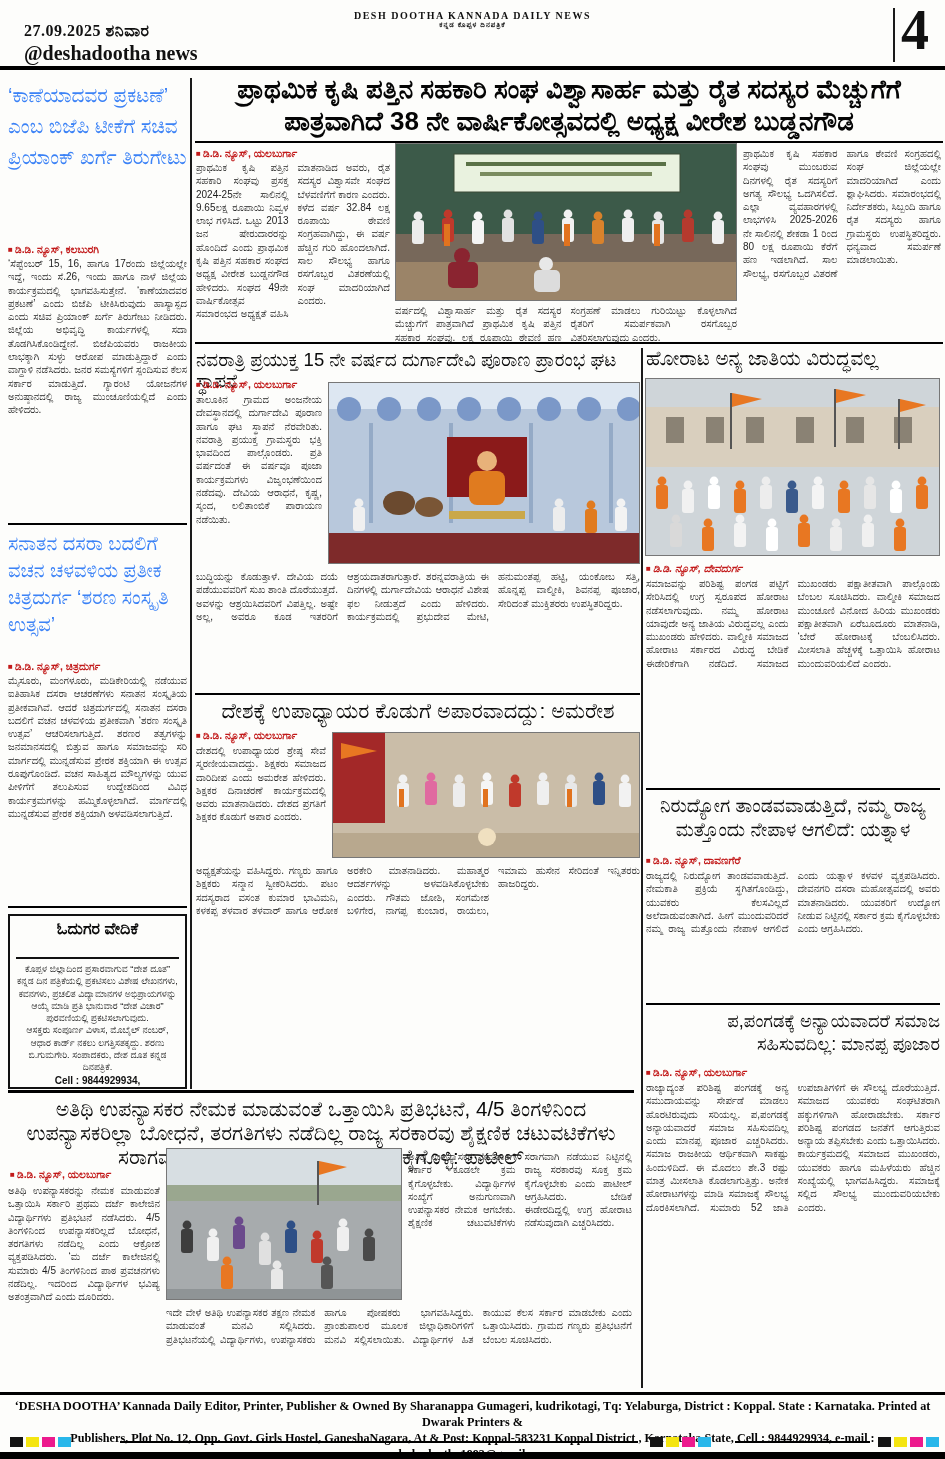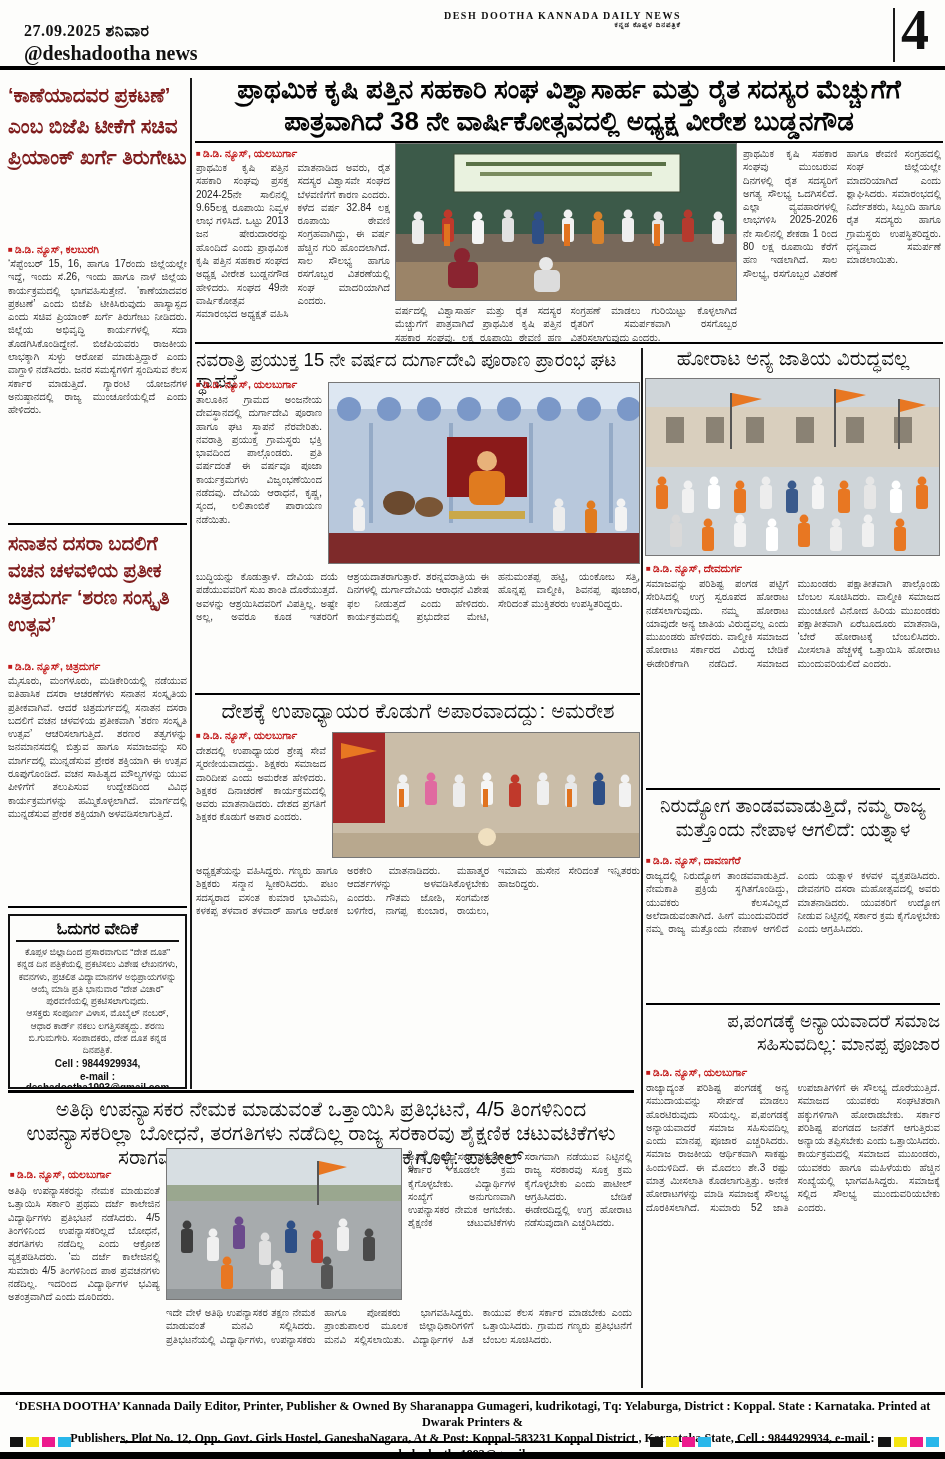--- a/index.html
+++ b/index.html
@@ -9,44 +9,44 @@
     background:#fdfdfb; color:#111; overflow:hidden;
     font-family:"Liberation Sans", sans-serif;
   }
   .abs { position:absolute; }
   .hr { position:absolute; background:#000; }
   .vr { position:absolute; background:#1a1a1a; }
 
   
   .mh-date { left:24px; top:22px; font:700 16px "Liberation Serif", serif; letter-spacing:.5px; }
   .mh-handle { left:24px; top:42px; font:700 20px "Liberation Serif", serif; }
-  .mh-center { left:296px; top:10px; width:385px; text-align:right; }
+  .mh-center { left:280px; top:10px; width:385px; text-align:center; }
   .mh-kicker { font:700 10px "Liberation Serif", serif; letter-spacing:1.5px; }
   .mh-logo { font:800 38px "Liberation Serif", serif; line-height:1.05; }
   .mh-tagline { font:700 7px "Liberation Sans", sans-serif; letter-spacing:1px; }
   .mh-page { left:901px; top:-2px; font:700 56px "Liberation Serif", serif; }
 
   
   .lead-hl { left:195px; top:74px; width:748px; text-align:center;
              font-weight:800; font-size:26px; line-height:1.22; color:#050505; }
-  .hl-red  { color:#7f1d1d; font-weight:700; }
+  .hl-red  { color:#3b82f6; font-weight:400; }
   .hl-blk  { color:#0a0a0a; font-weight:400; }
   .byline  { color:#c21a1a; font-weight:700; font-size:10.5px; white-space:nowrap; }
   .byline::before { content:"■ "; font-size:8px; position:relative; top:-1px; }
 
   .body-txt { font-size:10px; line-height:1.33; text-align:justify; color:#1d1d1d;
               overflow:hidden; word-break:break-word; }
   .cols2 { column-count:2; column-gap:9px; }
   .cols3 { column-count:3; column-gap:9px; }
 
   
   .rbox { left:8px; top:914px; width:179px; height:175px; border:2px solid #111;
           padding:4px 6px; overflow:hidden; }
   .rbox-title { text-align:center; font-weight:800; font-size:16px; color:#0a0a0a;
-                border-bottom:2px solid #111; padding-bottom:2px; margin-bottom:4px; }
+                border-bottom:2px solid #111; padding-bottom:19px; margin-bottom:4px; }
   .rbox-body { font-size:9.3px; line-height:1.32; text-align:center; color:#1d1d1d; }
   .rbox-line { font:700 10px "Liberation Sans", sans-serif; text-align:center; margin-top:2px; }
 
   
   .footer-txt { left:12px; top:1399px; width:921px; text-align:center;
                 font:700 12.2px "Liberation Serif", serif; line-height:1.3; color:#050505; }
   .cmyk { position:absolute; top:1437px; display:flex; gap:3px; }
   .cmyk span { width:13px; height:10px; display:block; }
   .m-k { background:#141414; } .m-y { background:#f4e511; }
   .m-m { background:#ec1a8d; } .m-c { background:#29b7ea; }
@@ -209,21 +209,21 @@
       <rect x="66" y="56" width="5" height="18" fill="#e1731f"></rect>
         <rect x="150" y="56" width="5" height="18" fill="#e1731f"></rect>
       <rect x="234" y="56" width="5" height="18" fill="#e1731f"></rect>
       <rect y="100" width="308" height="26" fill="#b8a88e"></rect>
       <circle cx="154" cy="104" r="9" fill="#f0e0c0"></circle>
     </svg>
   </div>
   <div class="abs body-txt cols3" style="left:196px;top:864px;width:444px;height:186px;">ಅಧ್ಯಕ್ಷತೆಯನ್ನು ವಹಿಸಿದ್ದರು. ಗಣ್ಯರು ಹಾಗೂ ಶಿಕ್ಷಕರು ಸನ್ಮಾನ ಸ್ವೀಕರಿಸಿದರು. ಪಟಂ ಸದಸ್ಯರಾದ ವಸಂತ ಕುಮಾರ ಭಾವಿಮನಿ, ಕಳಕಪ್ಪ ತಳವಾರ ತಳವಾರ್ ಹಾಗೂ ಆರೋಕ ಅರಕೇರಿ ಮಾತನಾಡಿದರು. ಮಹಾತ್ಮರ ಆದರ್ಶಗಳನ್ನು ಅಳವಡಿಸಿಕೊಳ್ಳಬೇಕು ಎಂದರು. ಗೌತಮ ಜೋಶಿ, ಸಂಗಮೇಶ ಬಳಿಗೇರ, ನಾಗಪ್ಪ ಕುಂಬಾರ, ರಾಯಲು, ಇಮಾಮ ಹುಸೇನ ಸೇರಿದಂತೆ ಇನ್ನಿತರರು ಹಾಜರಿದ್ದರು.</div>
 
   
-  <div class="abs hl-blk" style="left:646px;top:347px;width:294px;font-size:20px;line-height:1.15;text-align:center;">ಹೋರಾಟ ಅನ್ಯ ಜಾತಿಯ ವಿರುದ್ಧವಲ್ಲ</div>
+  <div class="abs hl-blk" style="left:646px;top:347px;width:294px;font-size:20px;line-height:1.15;text-align:left;">ಹೋರಾಟ ಅನ್ಯ ಜಾತಿಯ ವಿರುದ್ಧವಲ್ಲ</div>
   <div class="photo" style="left:645px;top:378px;width:295px;height:178px;">
     <svg viewBox="0 0 295 178" width="295" height="178">
       <rect width="295" height="178" fill="#cfd5d9"></rect>
       <rect y="28" width="295" height="60" fill="#d9cfbe"></rect>
       <rect x="20" y="38" width="18" height="26" fill="#8a8274"></rect>
         <rect x="60" y="38" width="18" height="26" fill="#8a8274"></rect>
       <rect x="100" y="38" width="18" height="26" fill="#8a8274"></rect>
         <rect x="150" y="38" width="18" height="26" fill="#8a8274"></rect>
       <rect x="200" y="38" width="18" height="26" fill="#8a8274"></rect>
         <rect x="248" y="38" width="18" height="26" fill="#8a8274"></rect>
@@ -247,21 +247,21 @@
       <use href="#pp" x="30" y="140" fill="#d9d9d9"></use>
         <use href="#pp" x="62" y="144" fill="#e87722"></use>
       <use href="#pp" x="94" y="140" fill="#f3f3f3"></use>
         <use href="#pp" x="126" y="144" fill="#ffffff"></use>
       <use href="#pp" x="158" y="140" fill="#e87722"></use>
         <use href="#pp" x="190" y="144" fill="#ededed"></use>
       <use href="#pp" x="222" y="140" fill="#f0f0f0"></use>
         <use href="#pp" x="254" y="144" fill="#e87722"></use>
     </svg>
   </div>
-  <div class="abs byline" style="left:646px;top:562px;">ಡಿ.ಡಿ. ನ್ಯೂಸ್, ದೇವದುರ್ಗ</div>
+  <div class="abs byline" style="left:646px;top:562px;font-style:italic;">ಡಿ.ಡಿ. ನ್ಯೂಸ್, ದೇವದುರ್ಗ</div>
   <div class="abs body-txt cols2" style="left:646px;top:577px;width:294px;height:206px;">ಸಮಾಜವನ್ನು ಪರಿಶಿಷ್ಟ ಪಂಗಡ ಪಟ್ಟಿಗೆ ಸೇರಿಸಿದಲ್ಲಿ ಉಗ್ರ ಸ್ವರೂಪದ ಹೋರಾಟ ನಡೆಸಲಾಗುವುದು. ನಮ್ಮ ಹೋರಾಟ ಯಾವುದೇ ಅನ್ಯ ಜಾತಿಯ ವಿರುದ್ಧವಲ್ಲ ಎಂದು ಮುಖಂಡರು ಹೇಳಿದರು. ವಾಲ್ಮೀಕಿ ಸಮಾಜದ ಹೋರಾಟ ಸರ್ಕಾರದ ವಿರುದ್ಧ ಬೇಡಿಕೆ ಈಡೇರಿಕೆಗಾಗಿ ನಡೆದಿದೆ. ಸಮಾಜದ ಮುಖಂಡರು ಪಕ್ಷಾತೀತವಾಗಿ ಪಾಲ್ಗೊಂಡು ಬೆಂಬಲ ಸೂಚಿಸಿದರು. ವಾಲ್ಮೀಕಿ ಸಮಾಜದ ಮುಂಚೂಣಿ ವಿನೋದ ಹಿರಿಯ ಮುಖಂಡರು ಪಕ್ಷಾತೀತವಾಗಿ ಏರೆಬೂದೂರು ಮಾತನಾಡಿ, ‘ಬೇರೆ ಹೋರಾಟಕ್ಕೆ ಬೆಂಬಲಿಸಿದರು. ಮೀಸಲಾತಿ ಹೆಚ್ಚಳಕ್ಕೆ ಒತ್ತಾಯಿಸಿ ಹೋರಾಟ ಮುಂದುವರಿಯಲಿದೆ ಎಂದರು.</div>
   <div class="hr" style="left:646px;top:788px;width:294px;height:2px;"></div>
 
   
   <div class="abs hl-blk" style="left:646px;top:794px;width:294px;font-size:19px;line-height:1.25;text-align:center;">ನಿರುದ್ಯೋಗ ತಾಂಡವವಾಡುತ್ತಿದೆ, ನಮ್ಮ ರಾಜ್ಯ ಮತ್ತೊಂದು ನೇಪಾಳ ಆಗಲಿದೆ: ಯತ್ನಾಳ</div>
   <div class="abs byline" style="left:646px;top:854px;">ಡಿ.ಡಿ. ನ್ಯೂಸ್, ದಾವಣಗೆರೆ</div>
   <div class="abs body-txt cols2" style="left:646px;top:869px;width:294px;height:130px;">ರಾಜ್ಯದಲ್ಲಿ ನಿರುದ್ಯೋಗ ತಾಂಡವವಾಡುತ್ತಿದೆ. ನೇಮಕಾತಿ ಪ್ರಕ್ರಿಯೆ ಸ್ಥಗಿತಗೊಂಡಿದ್ದು, ಯುವಕರು ಕೆಲಸವಿಲ್ಲದೆ ಅಲೆದಾಡುವಂತಾಗಿದೆ. ಹೀಗೆ ಮುಂದುವರಿದರೆ ನಮ್ಮ ರಾಜ್ಯ ಮತ್ತೊಂದು ನೇಪಾಳ ಆಗಲಿದೆ ಎಂದು ಯತ್ನಾಳ ಕಳವಳ ವ್ಯಕ್ತಪಡಿಸಿದರು. ದೇವನಗರಿ ದಸರಾ ಮಹೋತ್ಸವದಲ್ಲಿ ಅವರು ಮಾತನಾಡಿದರು. ಯುವಕರಿಗೆ ಉದ್ಯೋಗ ನೀಡುವ ನಿಟ್ಟಿನಲ್ಲಿ ಸರ್ಕಾರ ಕ್ರಮ ಕೈಗೊಳ್ಳಬೇಕು ಎಂದು ಆಗ್ರಹಿಸಿದರು.</div>
   <div class="hr" style="left:646px;top:1003px;width:294px;height:2px;"></div>
 
   

